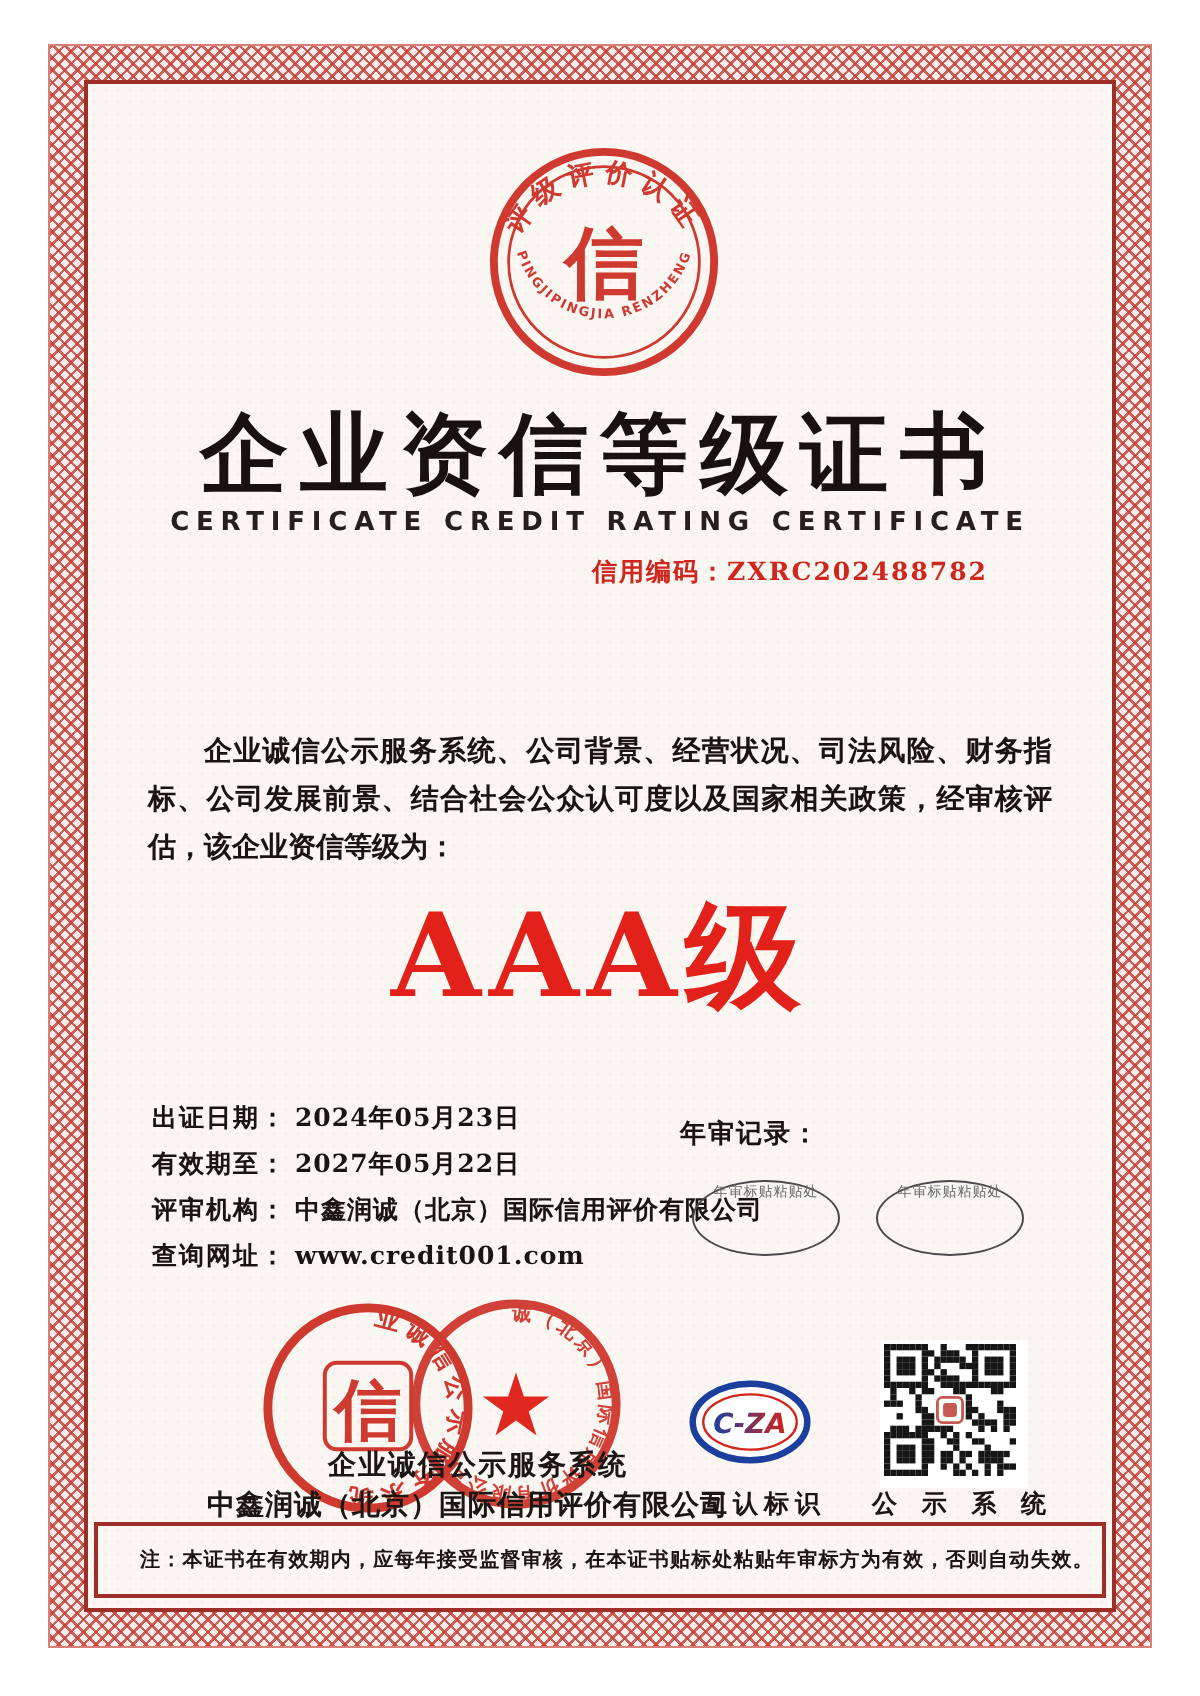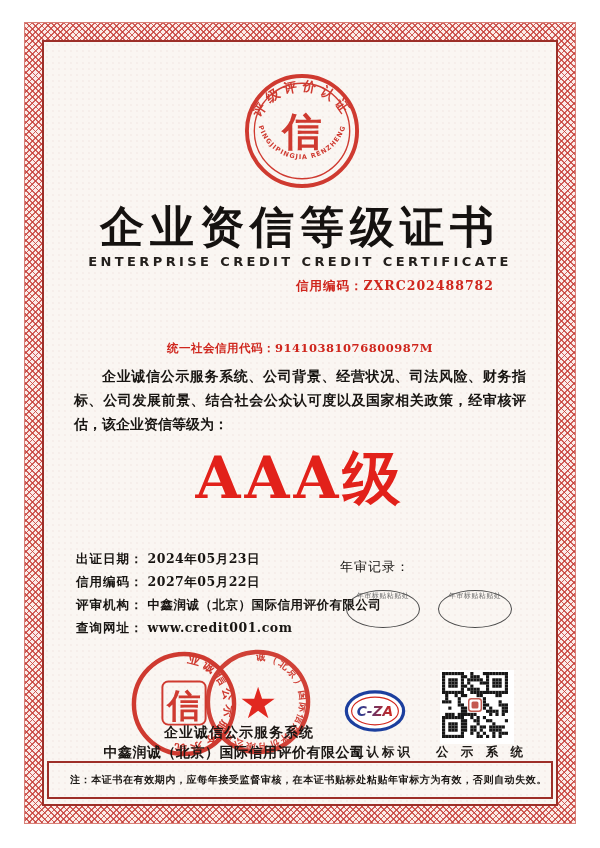--- a/index.html
+++ b/index.html
@@ -50,21 +50,21 @@
     top:322px;left:30px;width:452px;font-size:14px;font-weight:bold;color:#181512;
     line-height:24px;text-indent:2em;text-align:justify;margin:0;
   }
   .rating{
     top:398px;font-size:58px;font-weight:bold;color:#e2211a;letter-spacing:4px;
   }
   .info-block{top:505px;left:32px;font-size:12.5px;color:#181512;}
   .info-row{height:23px;line-height:23px;white-space:nowrap;}
   .info-row .lbl{font-weight:bold;letter-spacing:1px;}
   .info-row .val{font-weight:bold;letter-spacing:.5px;}
-  .annual-label{top:516px;left:296px;font-size:13px;font-weight:normal;color:#181512;letter-spacing:1px;}
+  .annual-label{top:516px;left:296px;font-size:13px;font-weight:bold;color:#181512;letter-spacing:1px;}
   .oval{
     top:548px;width:72px;height:36px;border:1.5px solid #4a4a4a;border-radius:50%;
     display:flex;align-items:flex-start;justify-content:center;background:transparent;
   }
   .oval span{font-size:7px;color:#6a6a6a;letter-spacing:.5px;}
   .oval.o1{left:302px;}
   .oval.o2{left:394px;}
 
   .seal{pointer-events:none;}
   .seal-left{top:608px;left:86px;width:108px;height:108px;}
@@ -102,36 +102,35 @@
       <text font-size="13.5" font-weight="bold" fill="#cf3a30" letter-spacing="4.5">
         <textPath href="#arcTop" startOffset="50%" text-anchor="middle">评级评价认证</textPath>
       </text>
       <text font-size="6.6" font-weight="bold" fill="#cf3a30" letter-spacing="1.1" font-family="DejaVu Sans, Liberation Sans, sans-serif">
         <textPath href="#arcBot" startOffset="50%" text-anchor="middle">PINGJIPINGJIA RENZHENG</textPath>
       </text>
       <text x="60" y="74" font-size="40" font-weight="bold" fill="#cf3a30" text-anchor="middle">信</text>
     </svg>
 
     <div class="abs ctr title">企业资信等级证书</div>
-    <div class="abs ctr subtitle">ENTERPRISE CREDIT CREDIT CERTIFICATE</div>
+    <div class="abs ctr subtitle">CERTIFICATE CREDIT RATING CERTIFICATE</div>
     <div class="abs credit-code">信用编码：ZXRC202488782</div>
 
-    <div class="abs ctr uscc">统一社会信用代码：91410381076800987M</div>
 
     <p class="abs body-text">企业诚信公示服务系统、公司背景、经营状况、司法风险、财务指标、公司发展前景、结合社会公众认可度以及国家相关政策，经审核评估，该企业资信等级为：</p>
 
     <div class="abs ctr rating">AAA级</div>
 
     <div class="abs info-block">
       <div class="info-row">
         <span class="lbl">出证日期：</span>
         <span class="val">2024年05月23日</span>
       </div>
       <div class="info-row">
-        <span class="lbl">信用编码：</span>
+        <span class="lbl">有效期至：</span>
         <span class="val">2027年05月22日</span>
       </div>
       <div class="info-row">
         <span class="lbl">评审机构：</span>
         <span class="val">中鑫润诚（北京）国际信用评价有限公司</span>
       </div>
       <div class="info-row">
         <span class="lbl">查询网址：</span>
         <span class="val">www.credit001.com</span>
       </div>

